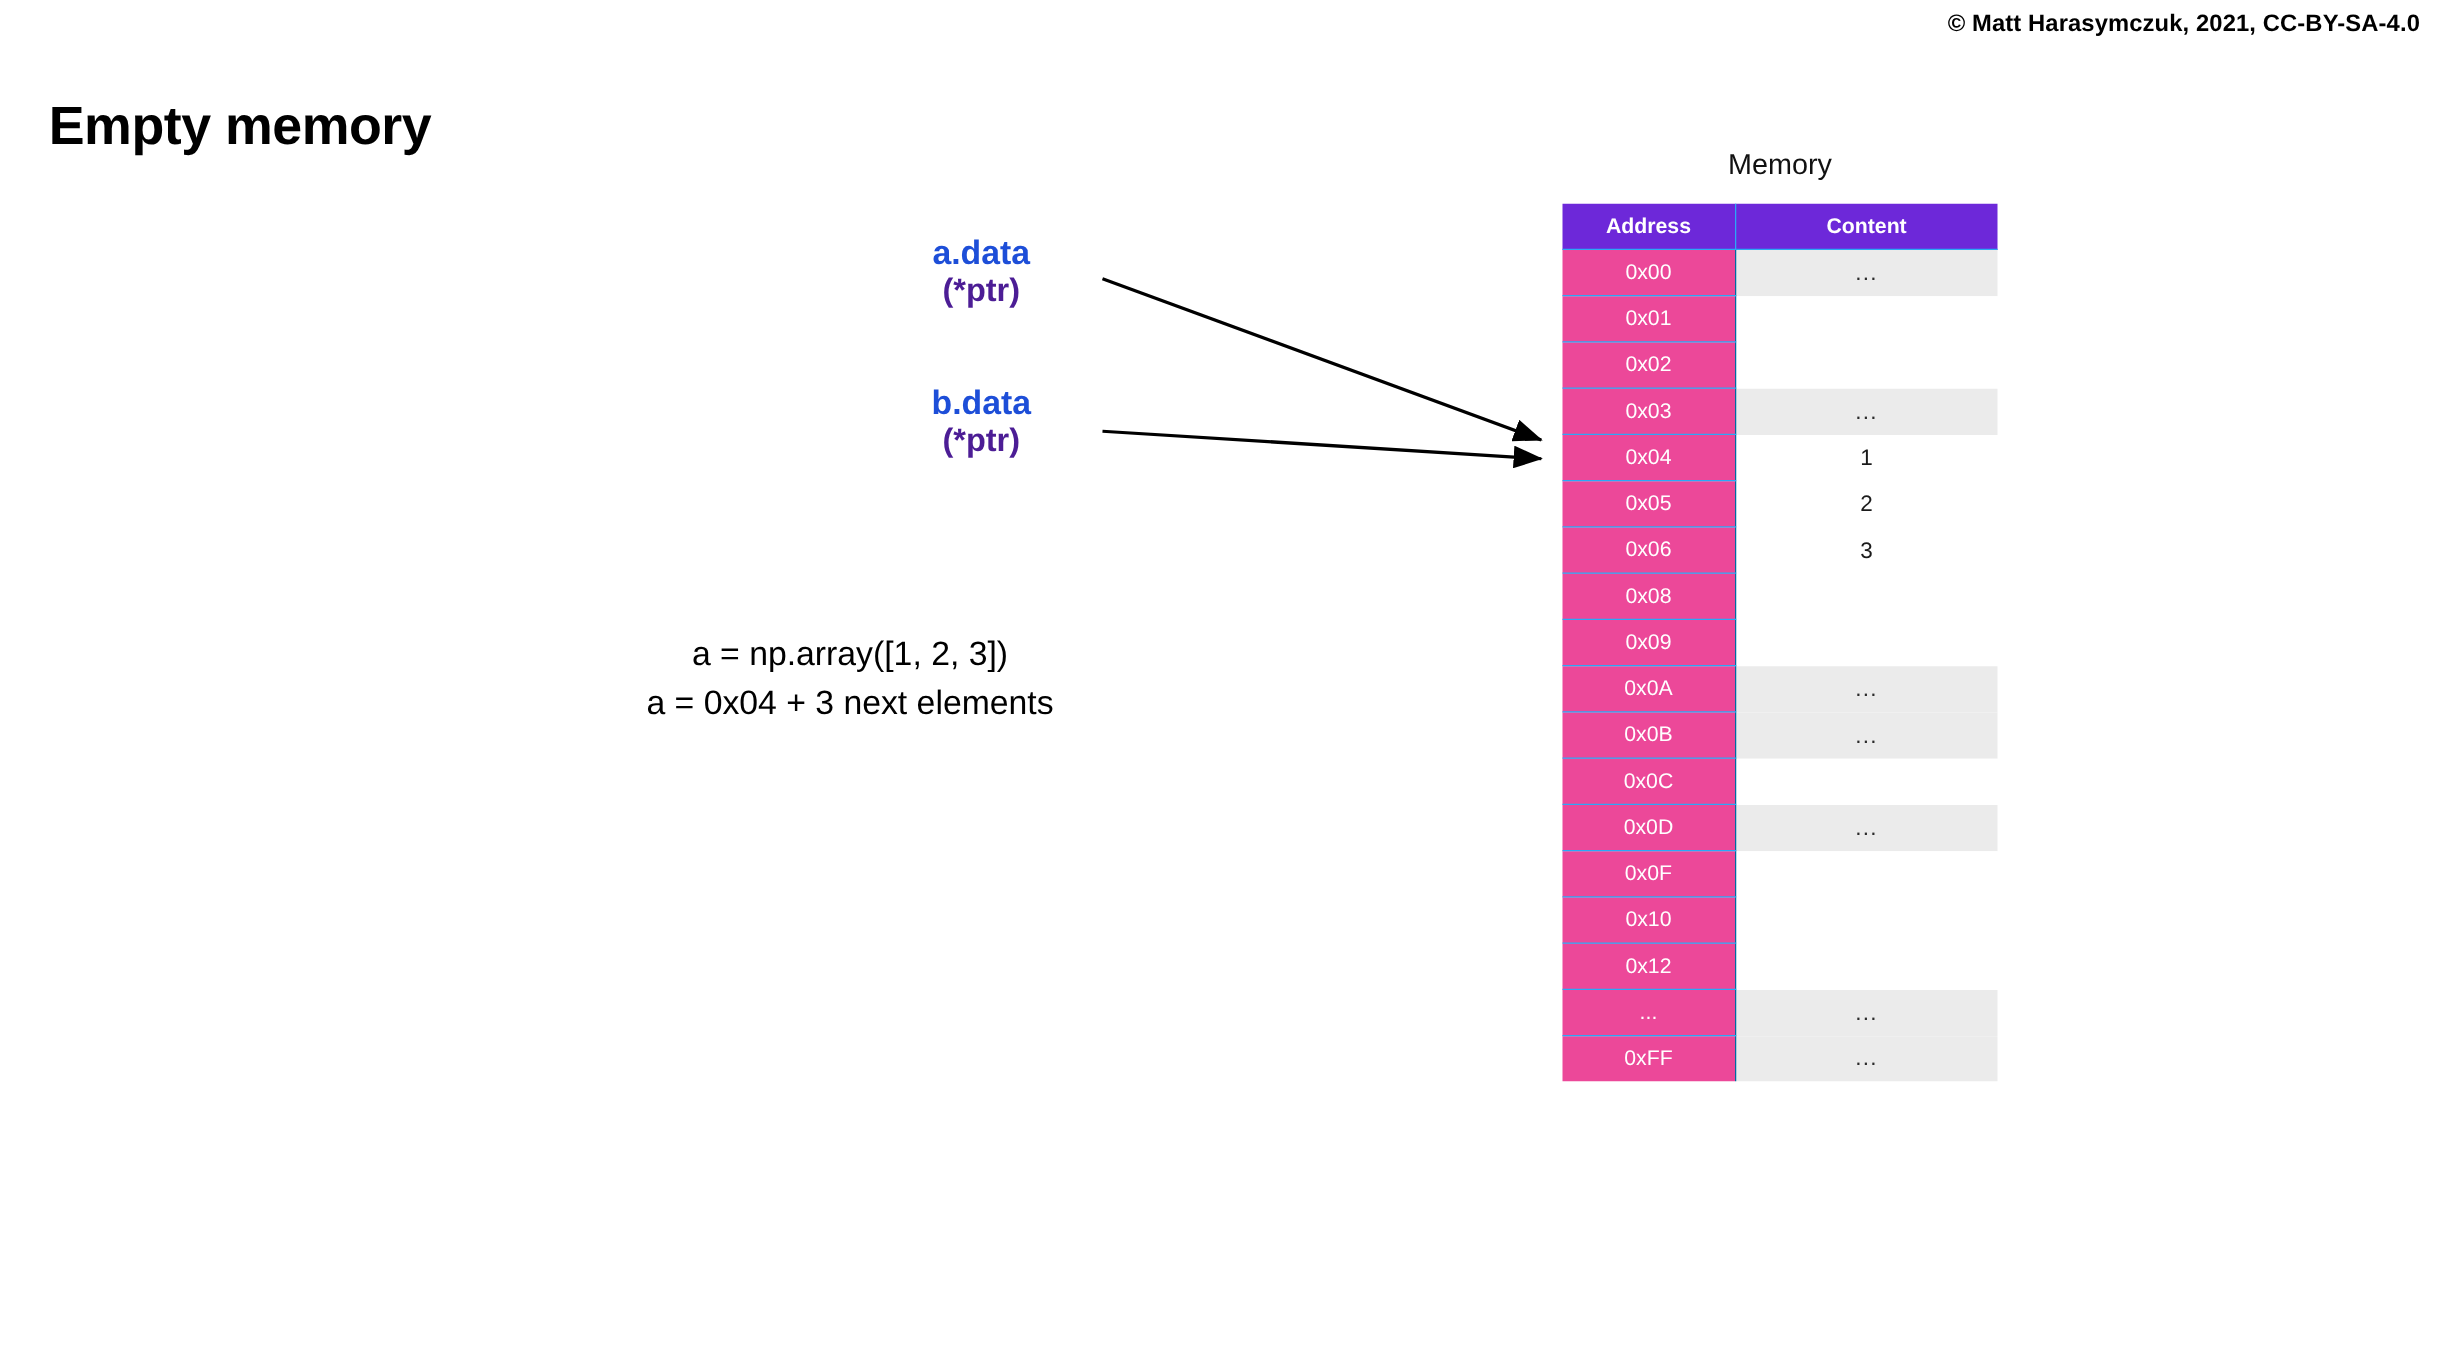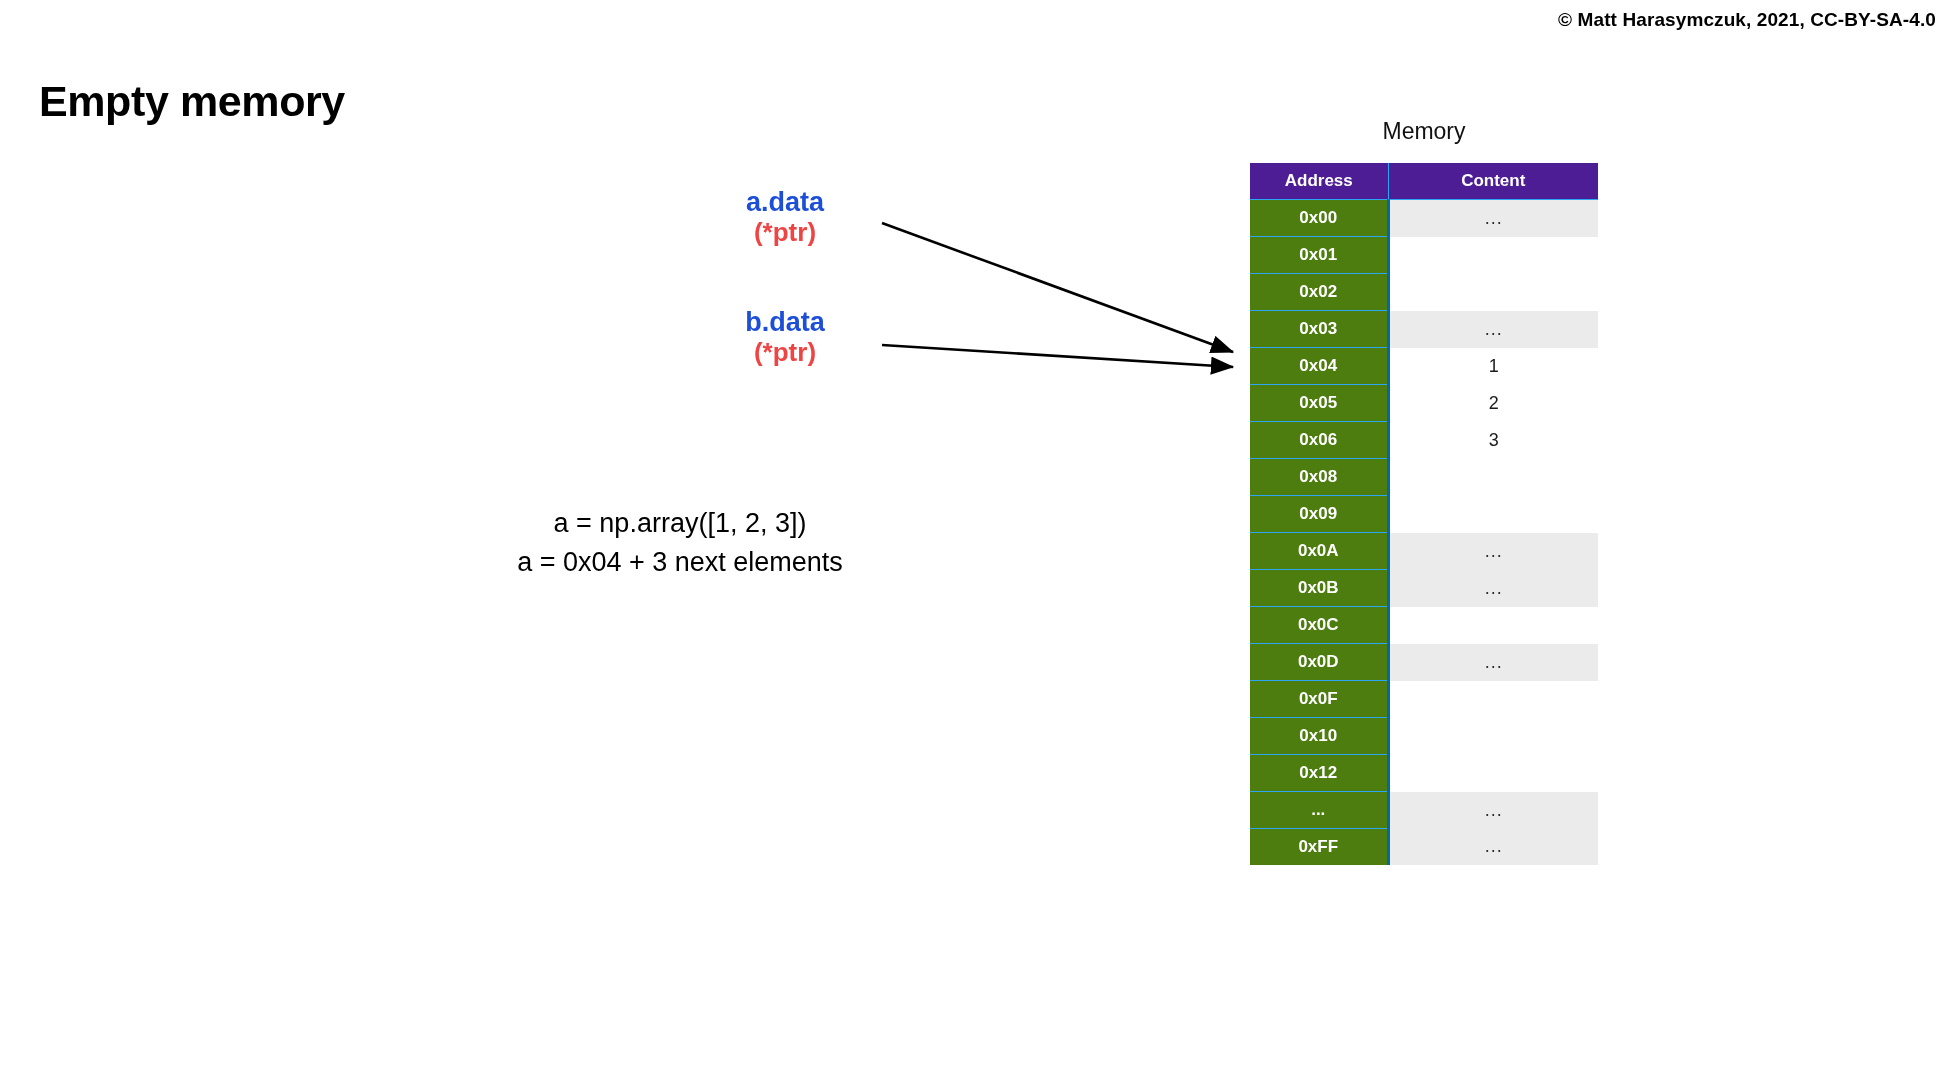--- a/index.html
+++ b/index.html
@@ -50,21 +50,21 @@
     font-size: 27px;
     font-weight: bold;
     line-height: 1.08;
     color: #1d4ed8;
     white-space: nowrap;
   }
   .ptr-sub {
     font-size: 26px;
     font-weight: bold;
     line-height: 1.18;
-    color: #ef4444;
+    color: #4c1d95;
     white-space: nowrap;
   }
   #ptr-a { left: 690px; top: 188px; }
   #ptr-b { left: 690px; top: 308px; }
 
   
   #code-note {
     position: absolute;
     left: 390px;
     top: 504px;
@@ -104,44 +104,44 @@
     left: 1250px;
     top: 163px;
     width: 348px;
     border-collapse: collapse;
     table-layout: fixed;
   }
   #memory-table col.addr-col { width: 138px; }
   #memory-table col.cont-col { width: 210px; }
 
   #memory-table th {
-    background: #4c1d95;
+    background: #6d28d9;
     color: #ffffff;
     font-size: 17px;
     font-weight: bold;
     height: 36px;
     padding: 0;
     text-align: center;
     border-bottom: 1px solid #2aa8f7;
   }
   #memory-table th.addr-head { border-right: 1px solid #2aa8f7; }
 
   #memory-table td {
     padding: 0;
     height: 36px;
     font-size: 17px;
     text-align: center;
     vertical-align: middle;
   }
   #memory-table td.addr {
-    background: #4d7c0f;
+    background: #ec4899;
     color: #ffffff;
-    font-weight: bold;
+    font-weight: normal;
     border-bottom: 1px solid #2aa8f7;
-    border-right: 3px solid #0369a1;
+    border-right: 1px solid #0369a1;
   }
   #memory-table tr:last-child td.addr { border-bottom: none; }
 
   #memory-table td.content {
     background: #ffffff;
     color: #1a1a1a;
     font-weight: normal;
     font-size: 18px;
   }
   #memory-table td.content.filled {

